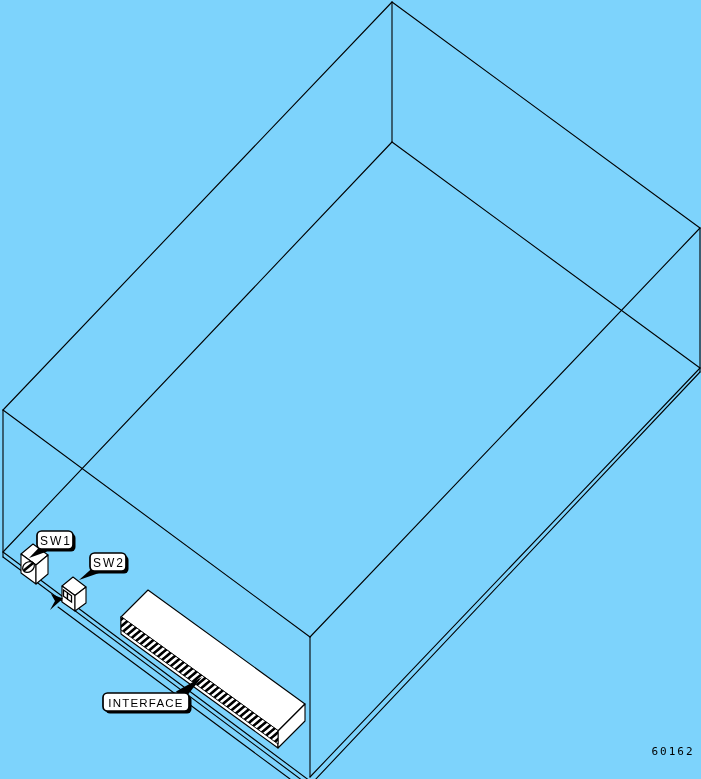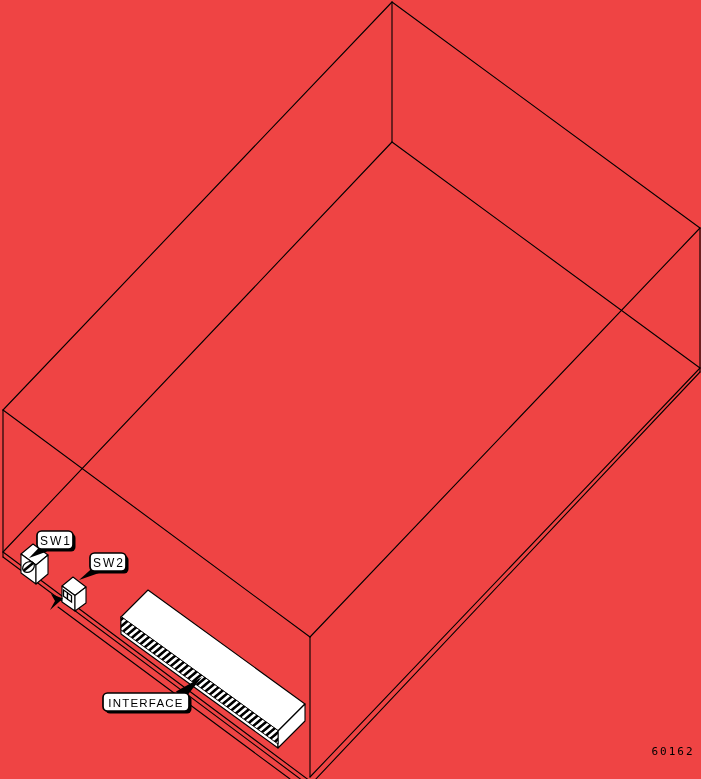--- a/index.html
+++ b/index.html
@@ -4,21 +4,21 @@
 <style>
   html, body {
     margin: 0;
     padding: 0;
     background: #ffffff;
   }
   .figure-canvas {
     position: relative;
     width: 701px;
     height: 779px;
-    background: #ef4444;
+    background: #7dd3fc;
     overflow: hidden;
   }
   svg { display: block; }
   .edge {
     fill: none;
     stroke: #000000;
     stroke-width: 1.1;
     stroke-linecap: round;
   }
   .face {

